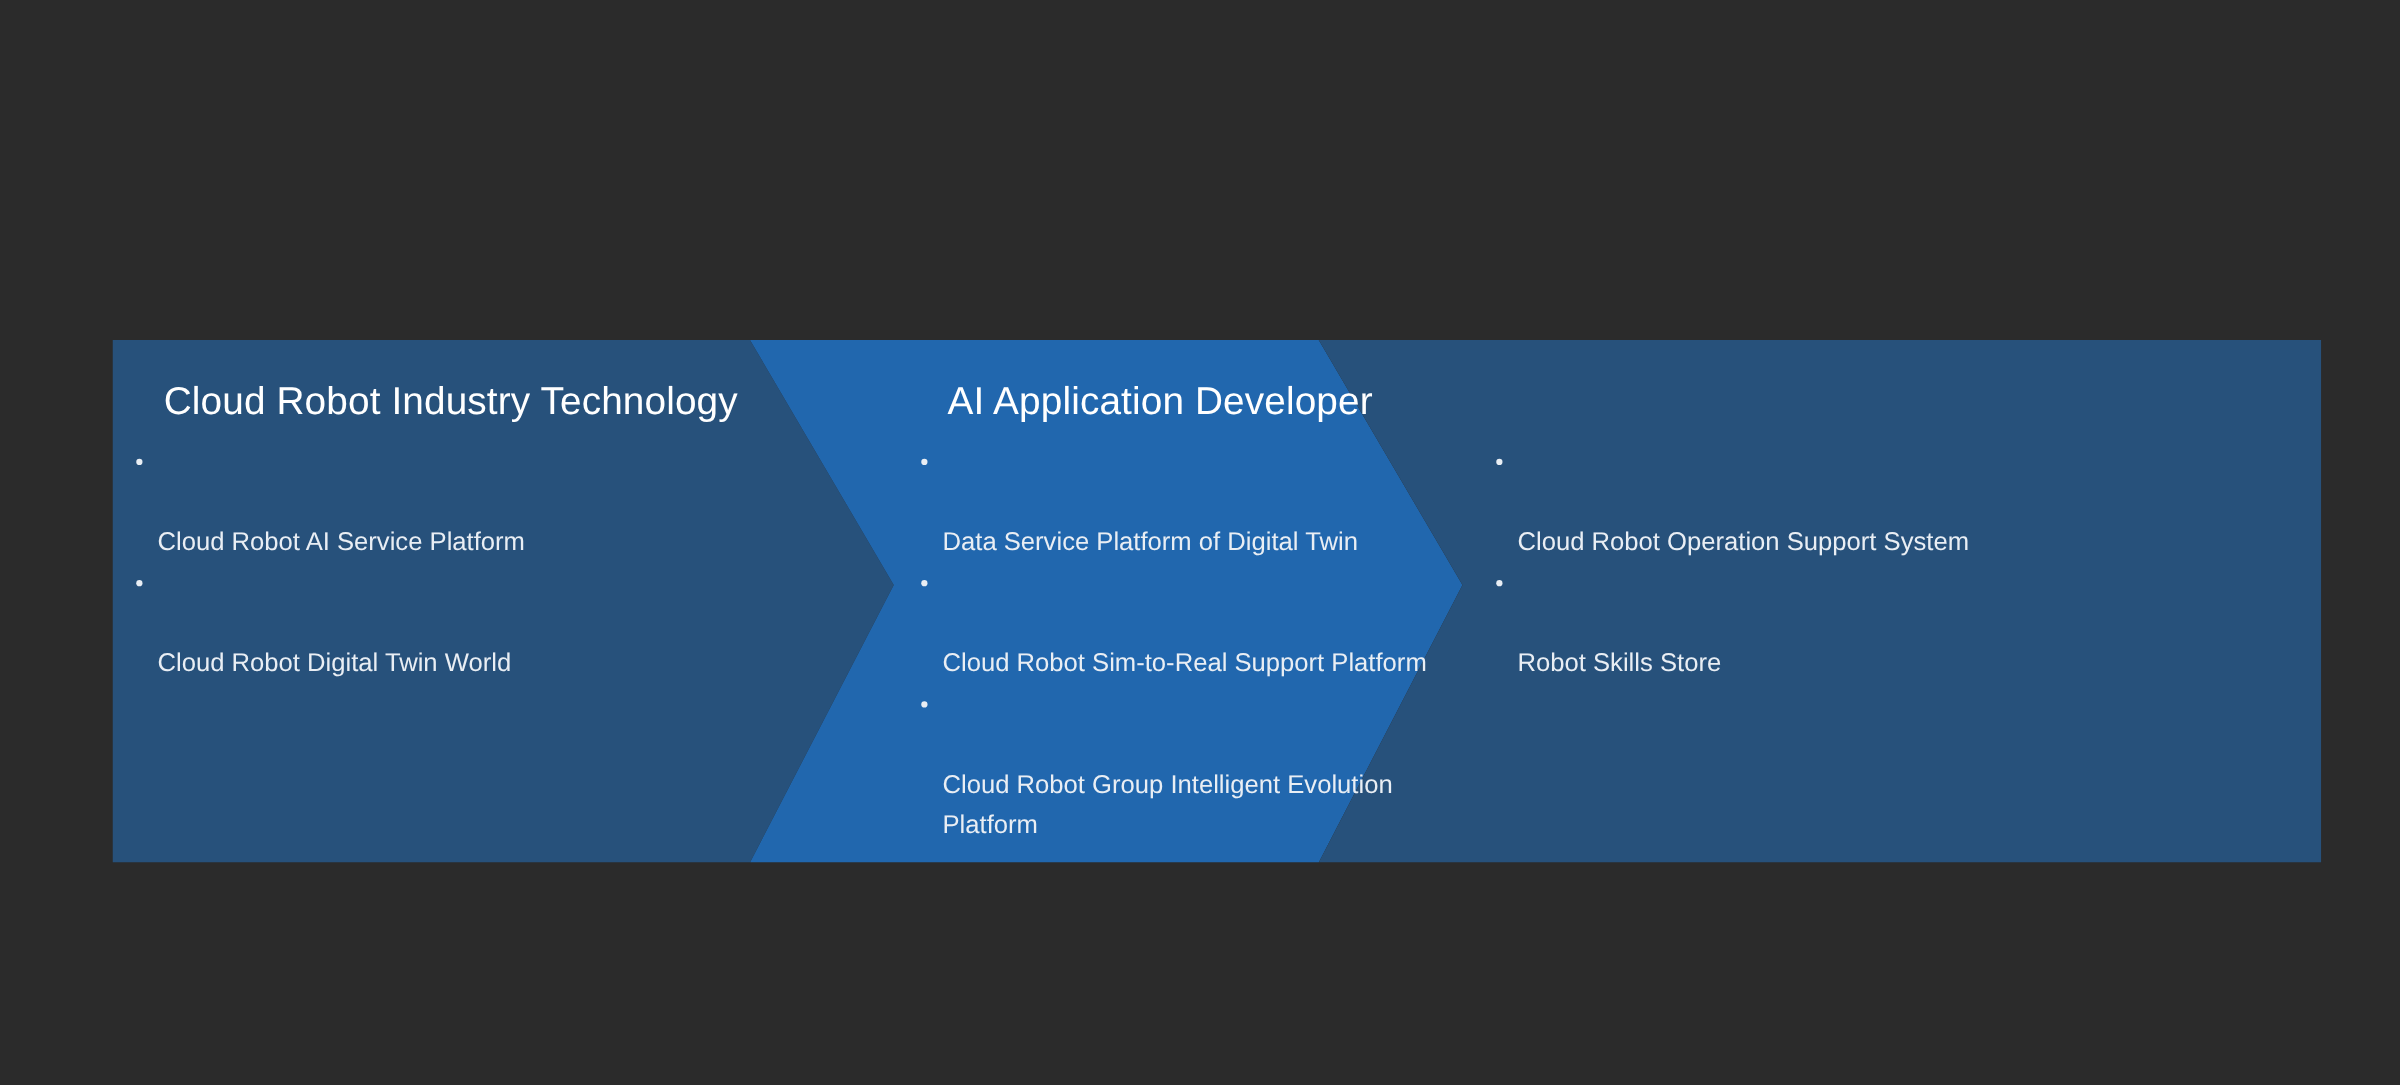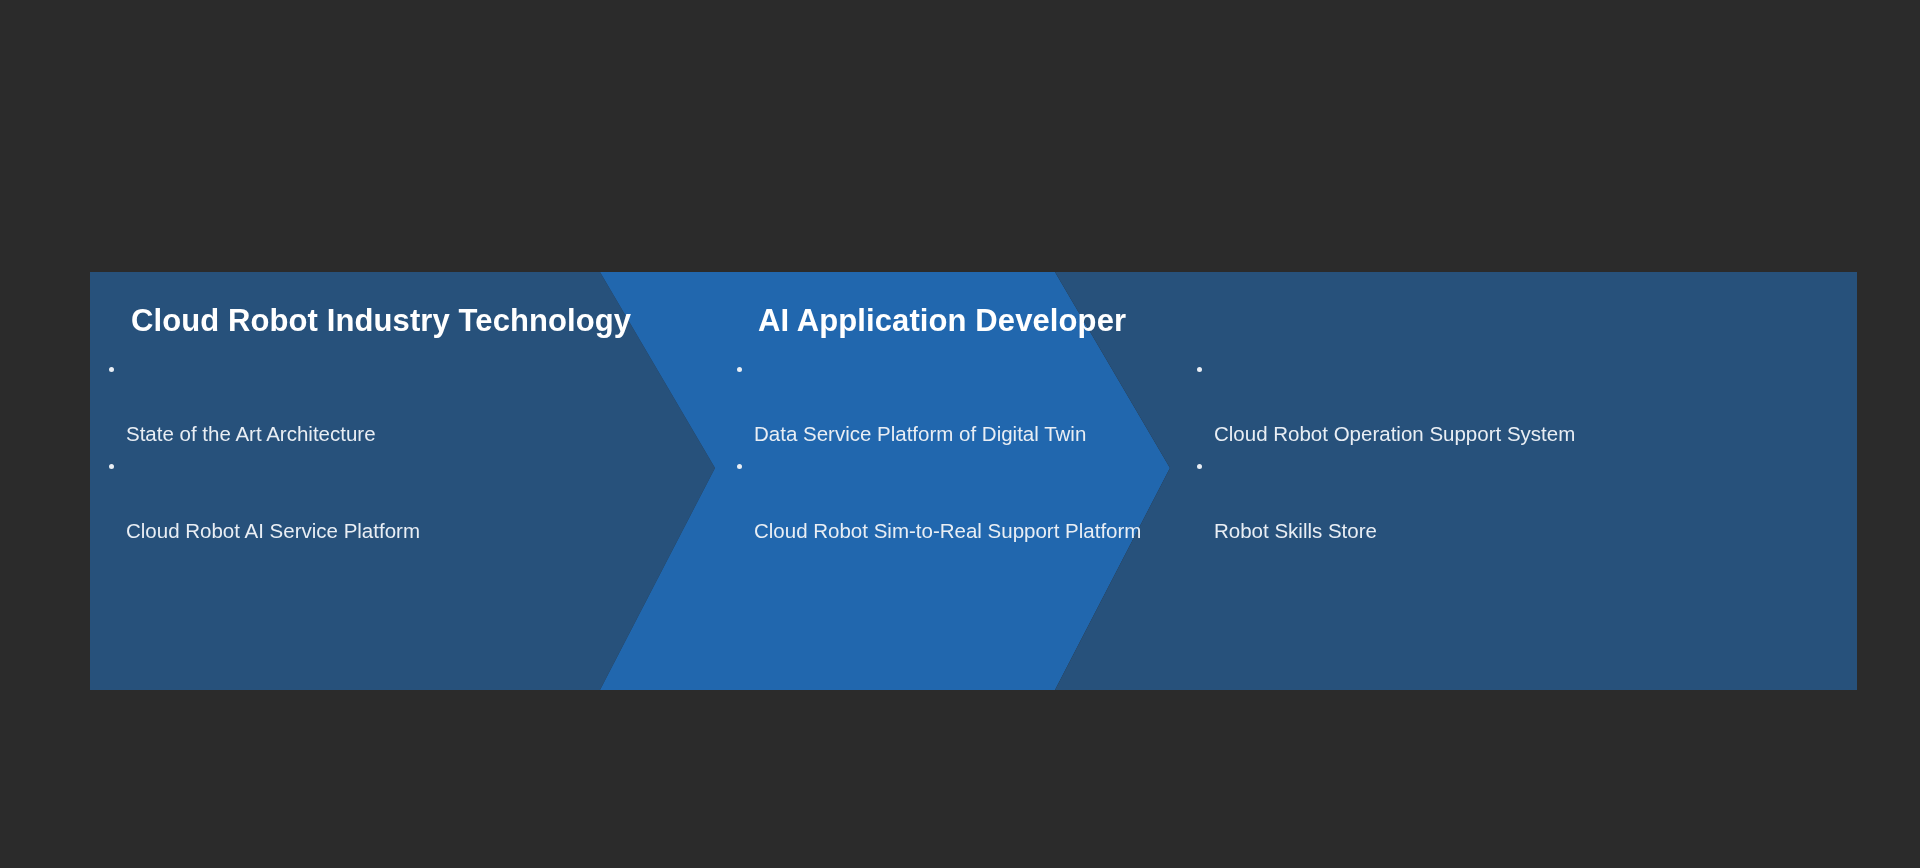--- a/index.html
+++ b/index.html
@@ -44,21 +44,21 @@
     position: absolute;
     top: 0;
     height: 418px;
     box-sizing: border-box;
   }
 
   .panel-title {
     position: absolute;
     color: #ffffff;
     font-size: 31px;
-    font-weight: 700;
+    font-weight: 400;
     letter-spacing: 0.1px;
     white-space: nowrap;
     line-height: 1.1;
   }
 
   .bullets {
     position: absolute;
     margin: 0;
     padding: 0;
     list-style: none;
@@ -112,39 +112,43 @@
       <polygon points="510,0 965,0 1080,196 965,418 510,418 625,196" fill="#2167ae"></polygon>
 
       <polygon points="965,0 1767,0 1767,418 965,418 1080,196" fill="#27517b"></polygon>
     </svg>
 
     <div class="panel-text" id="panel-1">
       <div class="panel-title">Cloud Robot Industry Technology</div>
       <ul class="bullets">
         <li>
           <span class="dot"></span>
-          <span>State of the Art Architecture</span>
+          <span>Cloud Robot AI Service Platform</span>
         </li>
         <li>
           <span class="dot"></span>
-          <span>Cloud Robot AI Service Platform</span>
+          <span>Cloud Robot Digital Twin World</span>
         </li>
       </ul>
     </div>
 
     <div class="panel-text" id="panel-2">
       <div class="panel-title">AI Application Developer</div>
       <ul class="bullets">
         <li>
           <span class="dot"></span>
           <span>Data Service Platform of Digital Twin</span>
         </li>
         <li>
           <span class="dot"></span>
           <span>Cloud Robot Sim-to-Real Support Platform</span>
+        </li>
+        <li>
+          <span class="dot"></span>
+          <span>Cloud Robot Group Intelligent Evolution Platform</span>
         </li>
       </ul>
     </div>
 
     <div class="panel-text" id="panel-3">
       <ul class="bullets">
         <li>
           <span class="dot"></span>
           <span>Cloud Robot Operation Support System</span>
         </li>

